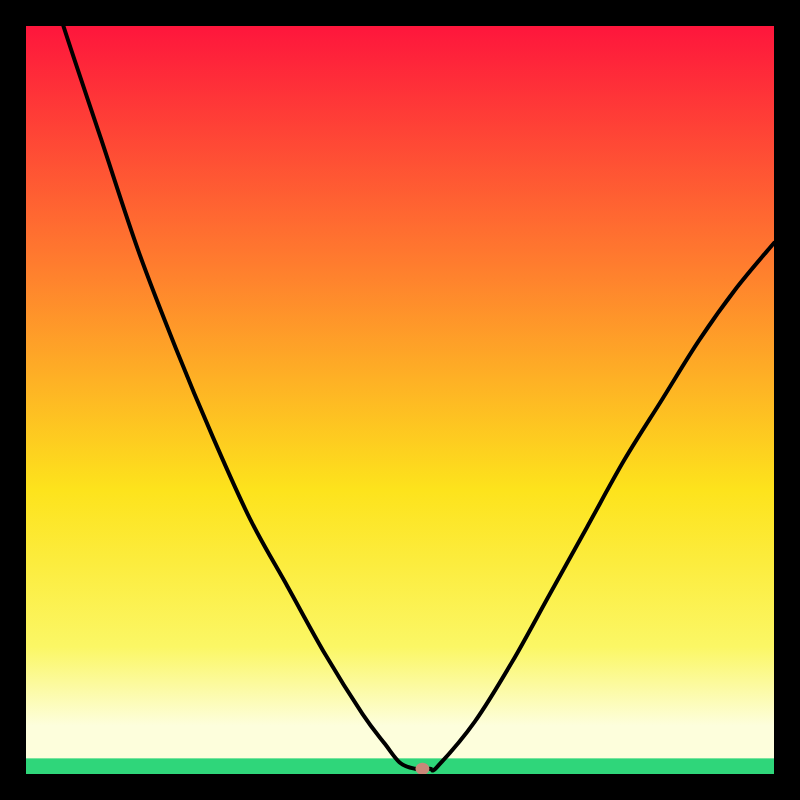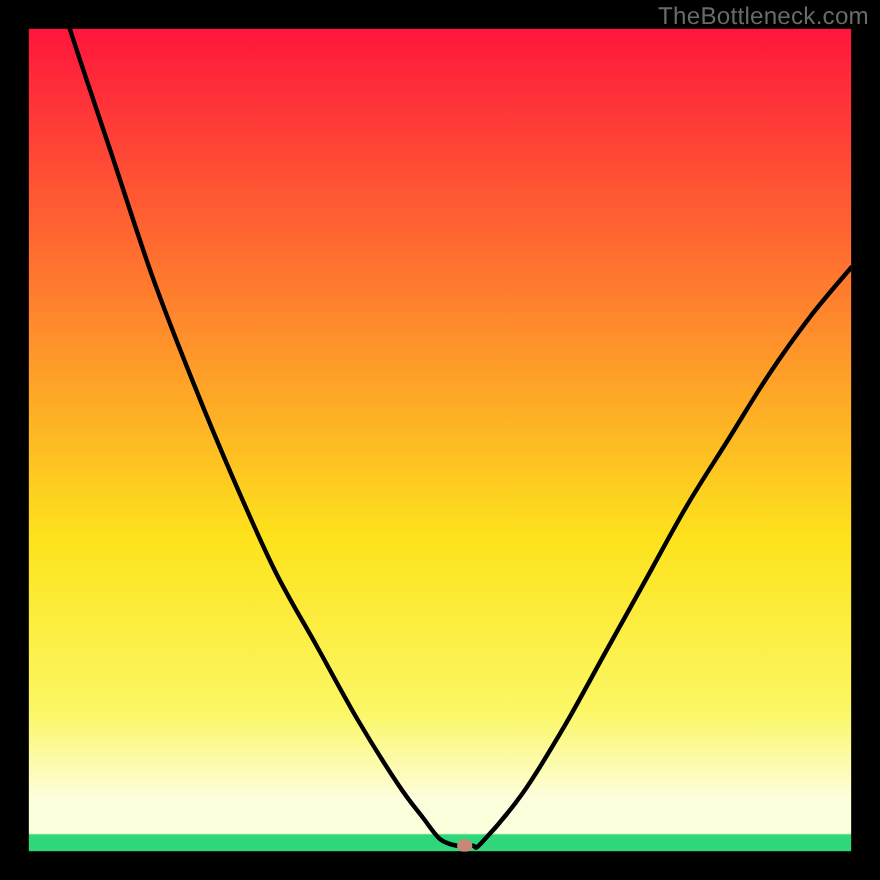--- a/index.html
+++ b/index.html
@@ -37,21 +37,20 @@
   svg {
     display: block;
     width: 748px;
     height: 748px;
   }
 </style>
 </head>
 <body>
 
 <div class="frame">
-  <div class="watermark">TheBottleneck.com</div>
 
   <div class="plot">
     <svg id="chart-svg" viewBox="0 0 748 748" preserveAspectRatio="none">
       <defs>
         <linearGradient id="bg-grad" x1="0" y1="0" x2="0" y2="1">
           <stop id="g-stop-0" offset="0%" stop-color="#fe163c"></stop>
           <stop id="g-stop-1" offset="32%" stop-color="#ff7d2e"></stop>
           <stop id="g-stop-2" offset="62%" stop-color="#fde31c"></stop>
           <stop id="g-stop-3" offset="83%" stop-color="#fbf765"></stop>
           <stop id="g-stop-4" offset="93.5%" stop-color="#fdfedc"></stop>

